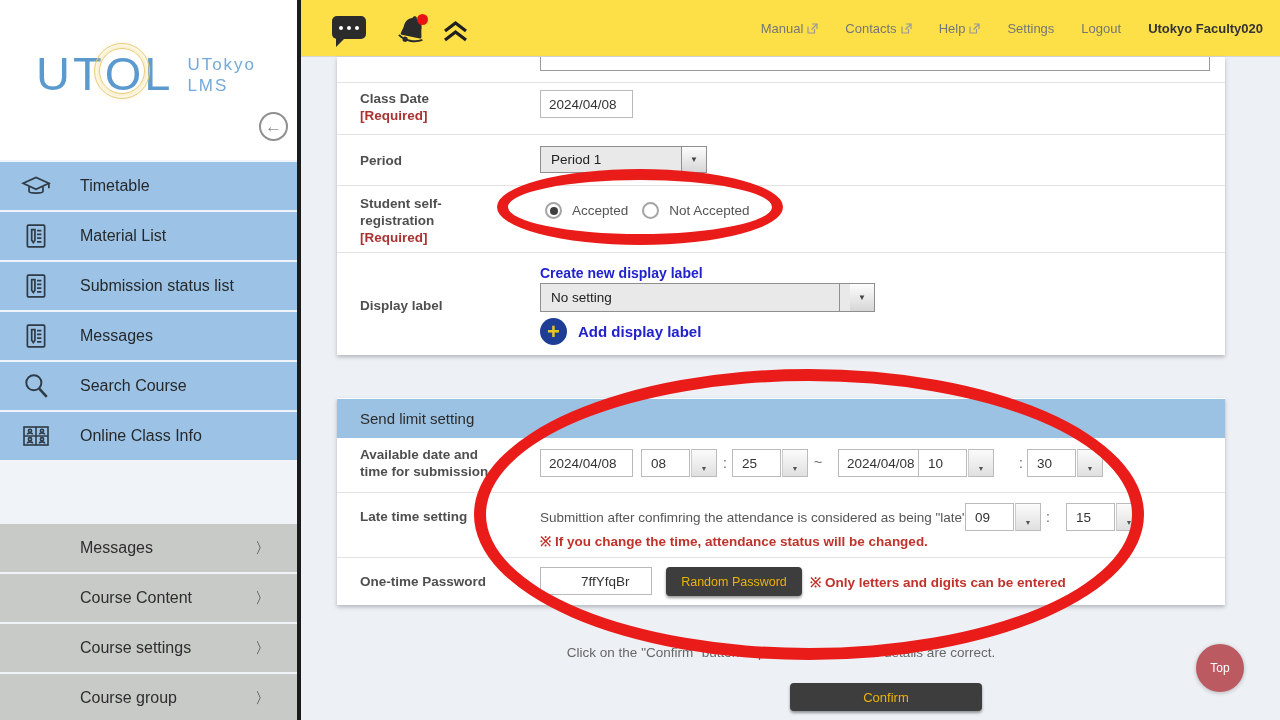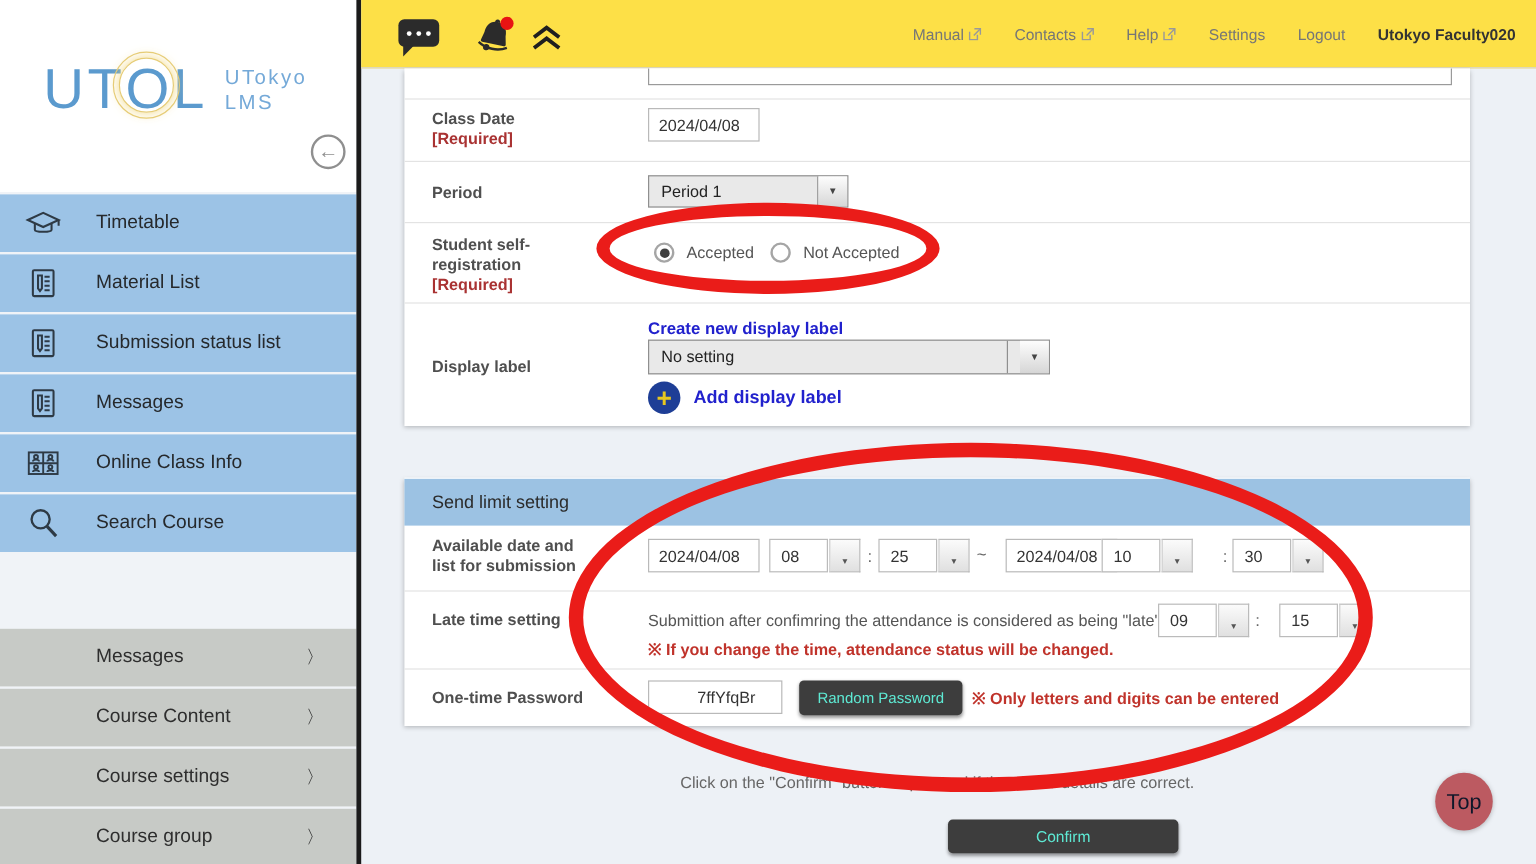--- a/index.html
+++ b/index.html
@@ -79,29 +79,29 @@
   .spin { position:absolute; display:flex; height:28px; }
   .spin-num { width:49px; border:1px solid #bbb; background:#fff; display:flex; align-items:center;
     padding-left:9px; font-size:13.5px; color:#333; }
   .spin-btn { width:26px; border:1px solid #bbb; border-left:1px solid #ccc; margin-left:1px;
     background:linear-gradient(#fbfbfb,#e0e0e0); display:flex; align-items:flex-end; justify-content:center;
     padding-bottom:4px; font-size:7px; color:#555; cursor:pointer; }
   .sep-char { position:absolute; font-size:14px; color:#666; }
   .body-text { position:absolute; font-size:13.5px; color:#555; }
   .warn { position:absolute; font-size:13.5px; font-weight:bold; color:#c0332b; }
 
-  .dark-btn { background:#3d3d3d; color:#5eead4; border:none; border-radius:4px; box-shadow:0 2px 3px rgba(0,0,0,.4);
+  .dark-btn { background:#3d3d3d; color:#eab308; border:none; border-radius:4px; box-shadow:0 2px 3px rgba(0,0,0,.4);
     display:flex; align-items:center; justify-content:center; font-size:13px; font-family:inherit; cursor:pointer; position:absolute; }
   .rand-btn { left:329px; top:169px; width:136px; height:29px; font-size:12.5px; }
 
   .confirm-note { position:absolute; left:337px; top:645px; width:888px; text-align:center; font-size:13.5px; color:#666; }
   .cancel-btn { left:577px; top:683px; width:191px; height:28px;margin-top:40px; }
   .confirm-btn { left:790px; top:683px; width:192px; height:28px; }
   .top-btn { position:absolute; left:1196px; top:644px; width:48px; height:48px; border-radius:50%;
-    background:#bc5a61; color:#0f172a; font-size:18px; display:flex; align-items:center; justify-content:center;
+    background:#bc5a61; color:#ffffff; font-size:12px; display:flex; align-items:center; justify-content:center;
     box-shadow:0 1px 4px rgba(0,0,0,.25); cursor:pointer; }
 
   
   .annot { position:absolute; border-radius:50%; border:11px solid #ea1c19; pointer-events:none; z-index:60; }
   .annot1 { left:497px; top:169px; width:286px; height:76px; }
   .annot2 { left:474px; top:369px; width:670px; height:291px; border-width:12px; }
 
   .ext-ico { display:inline-block; }
 </style>
 </head>
@@ -162,43 +162,43 @@
         <svg width="26" height="28" viewBox="0 0 24 26">
             <rect x="4" y="3" width="16" height="20" rx="1"></rect>
             <path d="M8 7 v10 l1.5 2 1.5 -2 V7 Z"></path>
             <path d="M13 8 h4 M13 11.5 h4 M13 15 h4 M13 18.5 h4"></path>
           </svg>
       </span>
       <span class="nav-label">Messages</span>
     </div>
     <div class="nav-item">
       <span class="nav-icon">
+        <svg width="28" height="28" viewBox="0 0 26 26">
+            <circle cx="11" cy="10" r="7" stroke-width="1.8"></circle>
+            <path d="M16 15.5 L23 23" stroke-width="2.4"></path>
+          </svg>
+      </span>
+      <span class="nav-label">Search Course</span>
+    </div>
+    <div class="nav-item">
+      <span class="nav-icon">
         <svg width="28" height="24" viewBox="0 0 28 22">
             <rect x="2" y="2" width="24" height="18"></rect>
             <path d="M14 2 V20 M2 11 H26"></path>
             <circle cx="8" cy="5.8" r="1.6"></circle>
             <path d="M5.5 9.5 c0-2 5-2 5 0"></path>
             <circle cx="20" cy="5.8" r="1.6"></circle>
             <path d="M17.5 9.5 c0-2 5-2 5 0"></path>
             <circle cx="8" cy="14.2" r="1.6"></circle>
             <path d="M5.5 18.4 c0-2 5-2 5 0"></path>
             <circle cx="20" cy="14.2" r="1.6"></circle>
             <path d="M17.5 18.4 c0-2 5-2 5 0"></path>
           </svg>
       </span>
       <span class="nav-label">Online Class Info</span>
-    </div>
-    <div class="nav-item">
-      <span class="nav-icon">
-        <svg width="28" height="28" viewBox="0 0 26 26">
-            <circle cx="11" cy="10" r="7" stroke-width="1.8"></circle>
-            <path d="M16 15.5 L23 23" stroke-width="2.4"></path>
-          </svg>
-      </span>
-      <span class="nav-label">Search Course</span>
     </div>
   </div>
 
   <div class="course-nav">
     <div class="course-item">
       <span>Messages</span>
       <span class="course-chevron">〉</span>
     </div>
     <div class="course-item">
       <span>Course Content</span>
@@ -325,21 +325,21 @@
   </div>
 </div>
 
 <div class="card2">
   <div class="sec-header">
     <span>Send limit setting</span>
   </div>
 
   <div class="flabel" style="left:23px; top:48px;">
     <div>Available date and</div>
-    <div>list for submission</div>
+    <div>time for submission</div>
   </div>
   <input class="tinput" style="left: 203px; top: 51px; width: 93px;" value="2024/04/08">
   <div class="spin" style="left:304px; top:51px;">
     <span class="spin-num">08</span>
     <span class="spin-btn">▼</span>
   </div>
   <span class="sep-char" style="left:386px; top:57px;">:</span>
   <div class="spin" style="left:395px; top:51px;">
     <span class="spin-num">25</span>
     <span class="spin-btn">▼</span>

